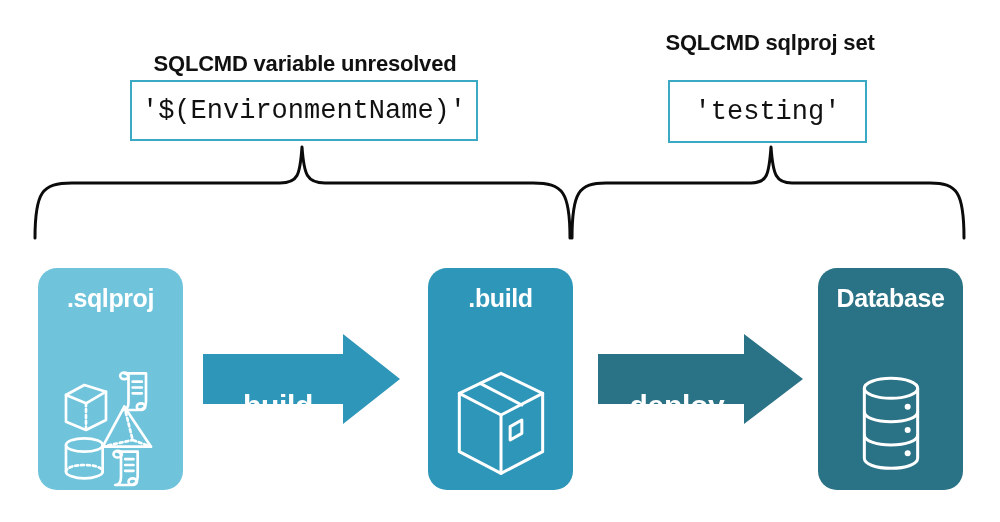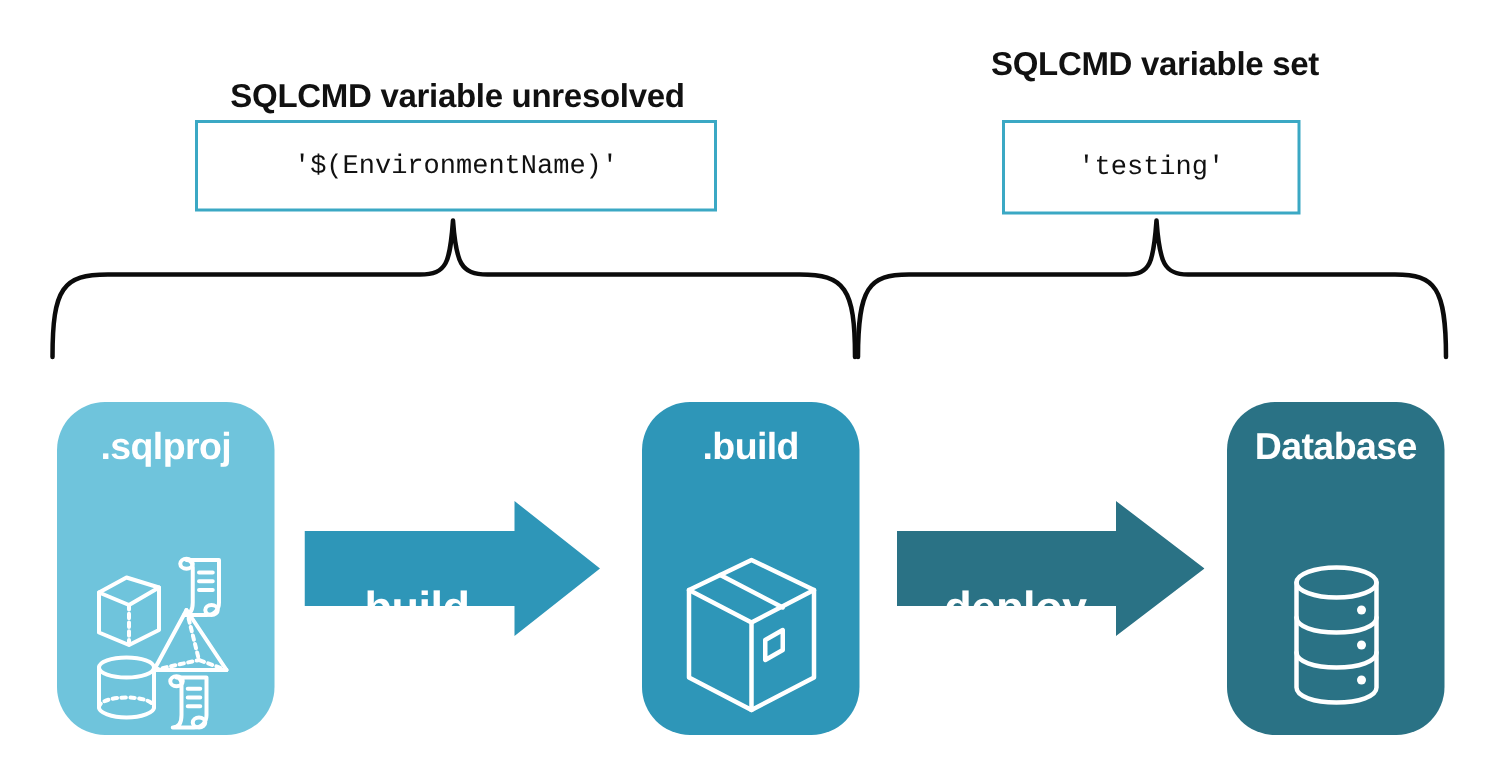--- a/index.html
+++ b/index.html
@@ -35,37 +35,37 @@
   
   .code-box {
     position: absolute;
     box-sizing: border-box;
     border: 2px solid #3BA8C4;
     background: #ffffff;
     display: flex;
     align-items: center;
     justify-content: center;
     font-family: "Liberation Mono", monospace;
-    font-size: 18px;
+    font-size: 27px;
     color: #111111;
     letter-spacing: 0px;
     white-space: nowrap;
   }
   #code-box-left  { left: 130px; top: 80px; width: 348px; height: 61px; }
   #code-box-right { left: 668px; top: 80px; width: 199px; height: 63px; }
 
   
   .brace-svg { position: absolute; overflow: visible; }
   #brace-left-svg  { left: 30px;  top: 145px; }
   #brace-right-svg { left: 568px; top: 145px; }
 
   
   .stage-box {
     position: absolute;
-    border-radius: 32px;
+    border-radius: 19px;
     display: flex;
     flex-direction: column;
     align-items: center;
     gap: 48px;
   }
   .stage-label {
     margin-top: 16px;
     font-family: "Liberation Sans", sans-serif;
     font-weight: bold;
     font-size: 25px;
@@ -98,21 +98,21 @@
   }
   #arrow-build-label  { left: 203px; top: 362px; width: 150px; text-align: center; }
   #arrow-deploy-label { left: 598px; top: 362px; width: 158px; text-align: center; }
 </style>
 </head>
 <body>
 
 <div id="canvas">
 
   <div class="heading" id="heading-left">SQLCMD variable unresolved</div>
-  <div class="heading" id="heading-right">SQLCMD variable set</div>
+  <div class="heading" id="heading-right">SQLCMD sqlproj set</div>
 
   <div class="code-box" id="code-box-left">'$(EnvironmentName)'</div>
   <div class="code-box" id="code-box-right">'testing'</div>
 
   <svg class="brace-svg" id="brace-left-svg" width="545" height="95" viewBox="0 0 545 95">
     <path d="M 5 93
              C 5 47, 12 38, 42 38
              L 250 38
              C 268 38, 270 30, 272 2
              C 274 30, 277 38, 295 38

